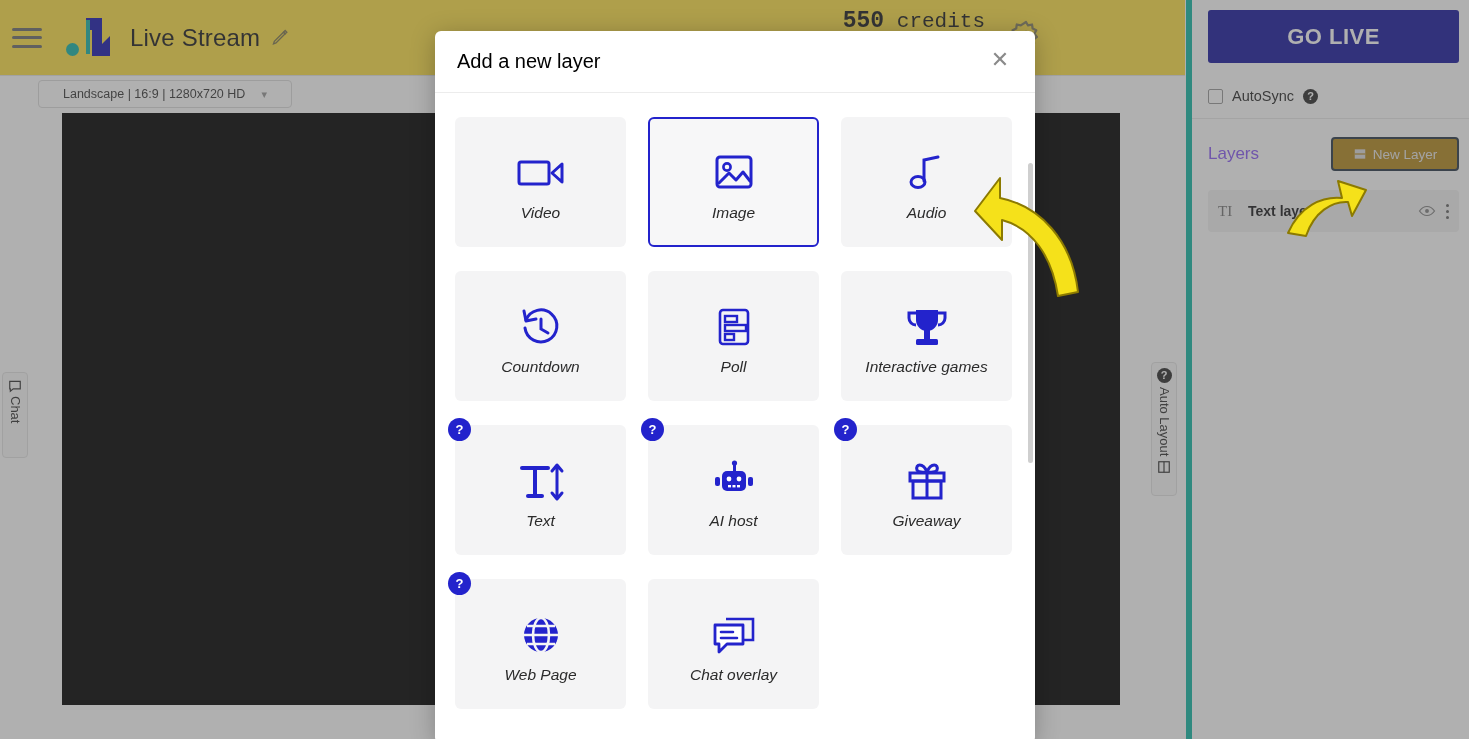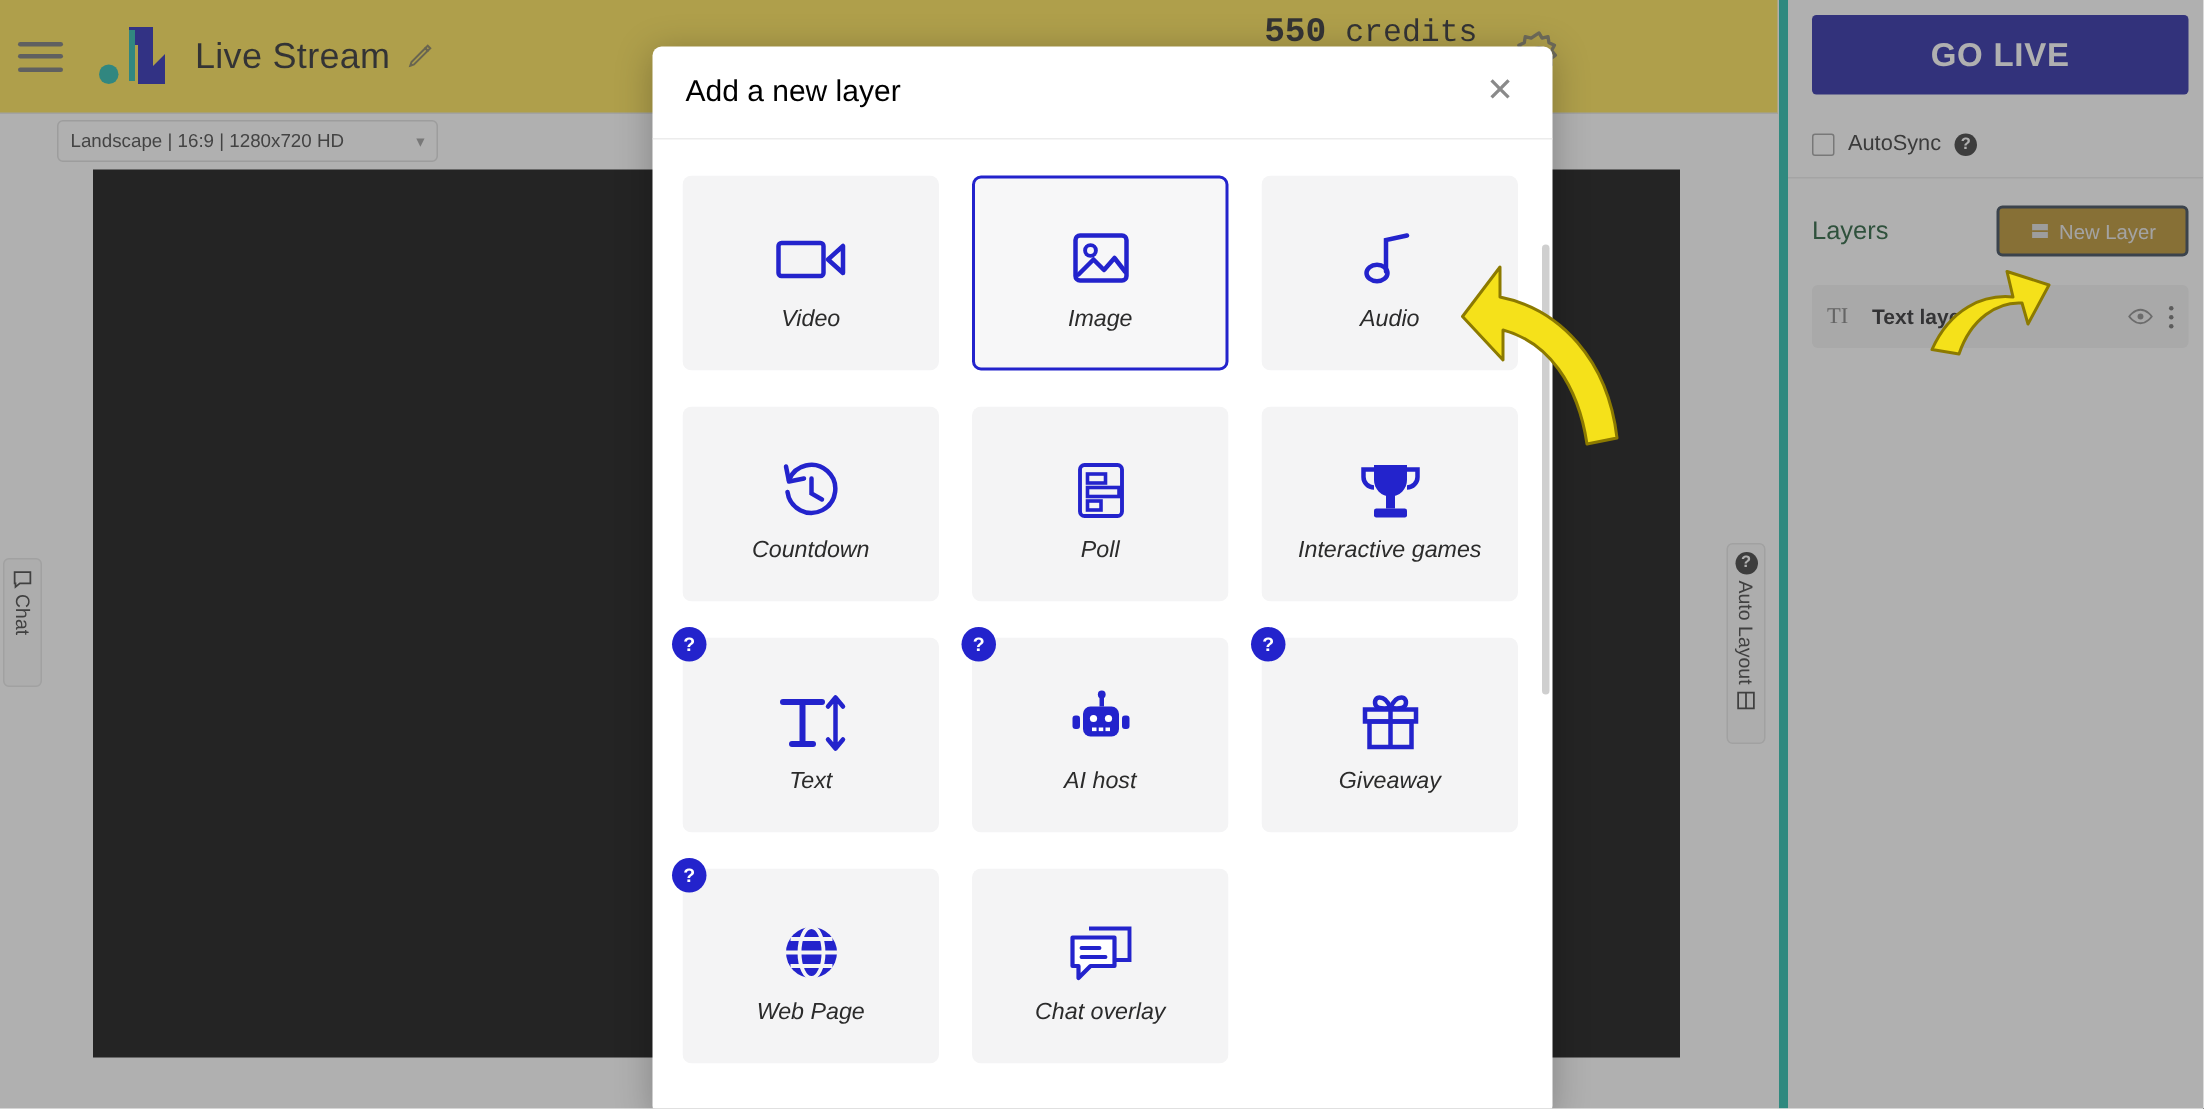--- a/index.html
+++ b/index.html
@@ -33,21 +33,21 @@
   .credits-line { font-size:21px; color:#1d1d1f; white-space:nowrap;font-family:Liberation Mono, monospace; }
   .credits-num { font-weight:bold; font-size:23px; }
   .upgrade { display:block; font-size:14px; color:#2222cc; text-decoration:underline;
              margin-top:1px; cursor:pointer; }
   .gear { position:absolute; right:140px; top:18px; width:38px; height:38px; cursor:pointer; opacity:.8;}
 
   
   .formatrow { position:absolute; left:0; top:76px; width:1185px; height:37px; background:#fff; }
   .format-select { position:absolute; left:38px; top:4px; width:254px; height:28px;
                    border:1px solid #dcdcdc; border-radius:4px; background:#fff;
-                   display:flex; align-items:center; padding:0 8px; font-size:12.5px;
+                   display:flex; align-items:center; padding:0 24px; font-size:12.5px;
                    color:#3a3a3a; cursor:pointer; }
   .format-select .chev { margin-left:auto; color:#9a9a9a; font-size:11px; }
 
   
   .canvas-area { position:absolute; left:0; top:113px; width:1185px; height:626px; background:#fff; }
   .canvas { position:absolute; left:62px; top:0px; width:1058px; height:592px; background:#000; }
   .canvas-text { position:absolute; left:0; right:0; top:50%; transform:translateY(-50%);
                  text-align:center; color:#8a8a8a; font-size:72px; font-weight:bold;
                  letter-spacing:6px; font-family:"DejaVu Sans Mono", monospace; }
 
@@ -75,21 +75,21 @@
   .autosync-row { position:absolute; left:16px; top:88px; display:flex; align-items:center; gap:9px;}
   .checkbox { width:15px; height:15px; border:1.6px solid #9a9a9a; border-radius:2px; background:#fff;
               cursor:pointer; }
   .autosync-label { font-size:14.5px; color:#2b2b2b; }
   .help-dot { width:15px; height:15px; border-radius:50%; background:#2e2e2e; color:#fff;
               font-size:11px; line-height:15px; text-align:center; font-weight:bold; cursor:pointer;}
   .panel-div { position:absolute; left:0; top:118px; width:283px; height:1px; background:#eaeaea; }
 
   .layers-row { position:absolute; left:16px; top:137px; width:251px; height:34px;
                 display:flex; align-items:center; }
-  .layers-title { font-size:17px; color:#14532d; }
+  .layers-title { font-size:17px; color:#8b5cf6; }
   .newlayer-btn { position:absolute; right:0; top:0; width:128px; height:34px;
                   background:#b58a22; color:#e8e8e8; font-size:13.5px; border:2px solid #2b3a4a;
                   border-radius:4px; cursor:pointer; display:flex; align-items:center;
                   justify-content:center; gap:6px; }
 
   .layer-item { position:absolute; left:16px; top:190px; width:251px; height:42px;
                 background:#f2f2f2; border-radius:4px; display:flex; align-items:center;
                 padding:0 10px; cursor:pointer; }
   .layer-ticon { width:20px; font-size:15px; color:#777; font-family:"Liberation Serif", serif; }
   .layer-name { margin-left:10px; font-size:14px; color:#1d1d1f; font-weight:600; }

